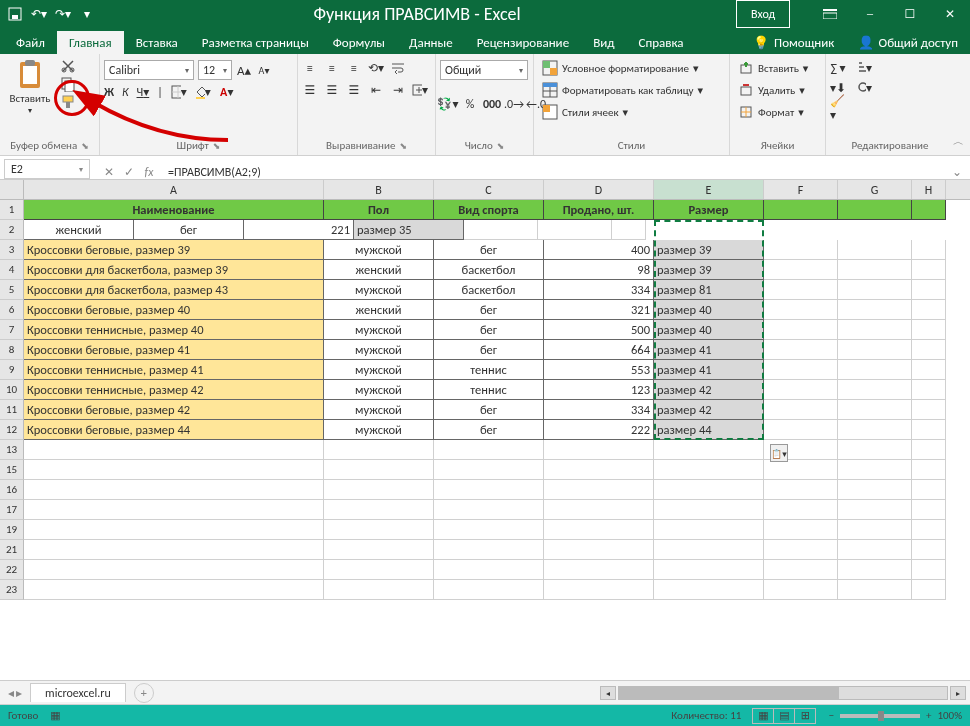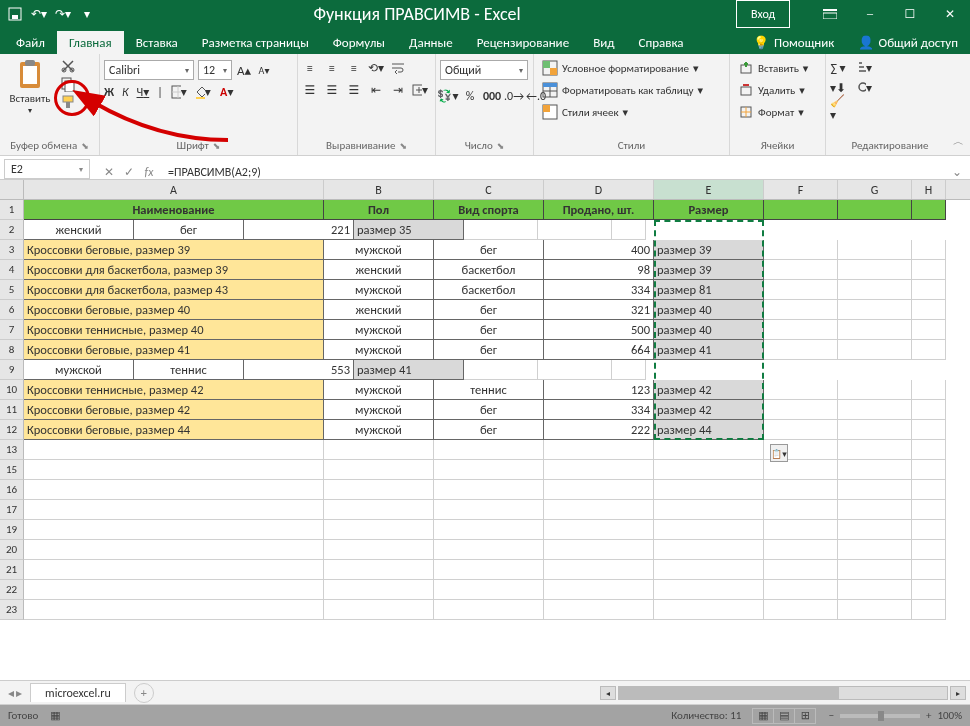--- a/index.html
+++ b/index.html
@@ -84,21 +84,21 @@
 .sheettabs { height: 24px; border-top: 1px solid #ccc; background: #f3f3f3; display: flex; align-items: center; font-size: 12px; }
 .sheettabs .nav { display: flex; gap: 2px; padding: 0 8px; color: #888; }
 .sheettabs .stab { padding: 2px 14px; background: #fff; border: 1px solid #ccc; border-bottom: none; }
 .sheettabs .plus { width: 20px; height: 20px; border: 1px solid #ccc; border-radius: 50%; display: flex; align-items: center; justify-content: center; margin-left: 8px; color: #888; }
 .sheettabs .hscroll { margin-left: auto; display: flex; align-items: center; gap: 2px; padding-right: 4px; }
 .sheettabs .htrack { width: 330px; height: 14px; background: #ddd; border: 1px solid #bbb; position: relative; }
 .sheettabs .hthumb { position: absolute; left: 0; top: 0; width: 220px; height: 100%; background: #bbb; }
 .sheettabs .sbtn { width: 16px; height: 14px; background: #ddd; border: 1px solid #bbb; display: flex; align-items: center; justify-content: center; font-size: 8px; }
 
 
-.status { height: 22px; background: #a3a3a3; border-top: 1px solid #d0d0d0; display: flex; align-items: center; font-size: 11px; color: #444; padding: 0 8px; gap: 12px; }
+.status { height: 22px; background: #14b8a6; border-top: 1px solid #d0d0d0; display: flex; align-items: center; font-size: 11px; color: #444; padding: 0 8px; gap: 12px; }
 .status .spacer { flex: 1; }
 .status .views span { width: 22px; height: 16px; display: inline-flex; align-items: center; justify-content: center; border: 1px solid #bbb; margin-left: -1px; }
 .status .zoom { display: flex; align-items: center; gap: 6px; }
 .status .ztrack { width: 80px; height: 4px; background: #bbb; position: relative; }
 .status .zthumb { position: absolute; left: 38px; top: -3px; width: 6px; height: 10px; background: #888; }
 
 
 .collapse-rib { position: absolute; right: 6px; top: 134px; font-size: 11px; color: #888; }
 
 </style>
@@ -260,21 +260,21 @@
             </svg>▾</span>
       </div>
     </div>
     <div class="glabel">
         <span>Выравнивание</span>
         <span class="dl">⬊</span>
       </div>
   </div>
 
   <div class="group" style="width:98px">
-    <div class="gbody" style="flex-direction:column;gap:8px;padding-top:4px">
+    <div class="gbody" style="flex-direction:column;gap:16px;padding-top:4px">
       <div class="fontsel" style="width:88px">
           <span>Общий</span>
           <span class="dd">▾</span>
         </div>
       <div class="fontrow" style="gap:6px">
         <span class="smico">💱▾</span>
         <span class="smico">%</span>
         <span class="smico">
             <b>000</b>
           </span>
@@ -492,20 +492,21 @@
     <div class="cell cB">мужской</div>
     <div class="cell cC">бег</div>
     <div class="cell cD">664</div>
     <div class="cell cE">размер 41</div>
     <div class="cell cF"></div>
     <div class="cell cG"></div>
     <div class="cell cH"></div>
       </div>
       <div class="row data-row">
         <div class="rh">9</div>
+    <div class="cell cA">Кроссовки теннисные, размер 41</div>
     <div class="cell cB">мужской</div>
     <div class="cell cC">теннис</div>
     <div class="cell cD">553</div>
     <div class="cell cE">размер 41</div>
     <div class="cell cF"></div>
     <div class="cell cG"></div>
     <div class="cell cH"></div>
       </div>
       <div class="row data-row">
         <div class="rh">10</div>
@@ -579,31 +580,20 @@
     <div class="cell cB"></div>
     <div class="cell cC"></div>
     <div class="cell cD"></div>
     <div class="cell cE"></div>
     <div class="cell cF"></div>
     <div class="cell cG"></div>
     <div class="cell cH"></div>
       </div>
       <div class="row">
         <div class="rh">19</div>
-    <div class="cell cA"></div>
-    <div class="cell cB"></div>
-    <div class="cell cC"></div>
-    <div class="cell cD"></div>
-    <div class="cell cE"></div>
-    <div class="cell cF"></div>
-    <div class="cell cG"></div>
-    <div class="cell cH"></div>
-      </div>
-      <div class="row">
-        <div class="rh">20</div>
     <div class="cell cA"></div>
     <div class="cell cB"></div>
     <div class="cell cC"></div>
     <div class="cell cD"></div>
     <div class="cell cE"></div>
     <div class="cell cF"></div>
     <div class="cell cG"></div>
     <div class="cell cH"></div>
       </div>
       <div class="row">

